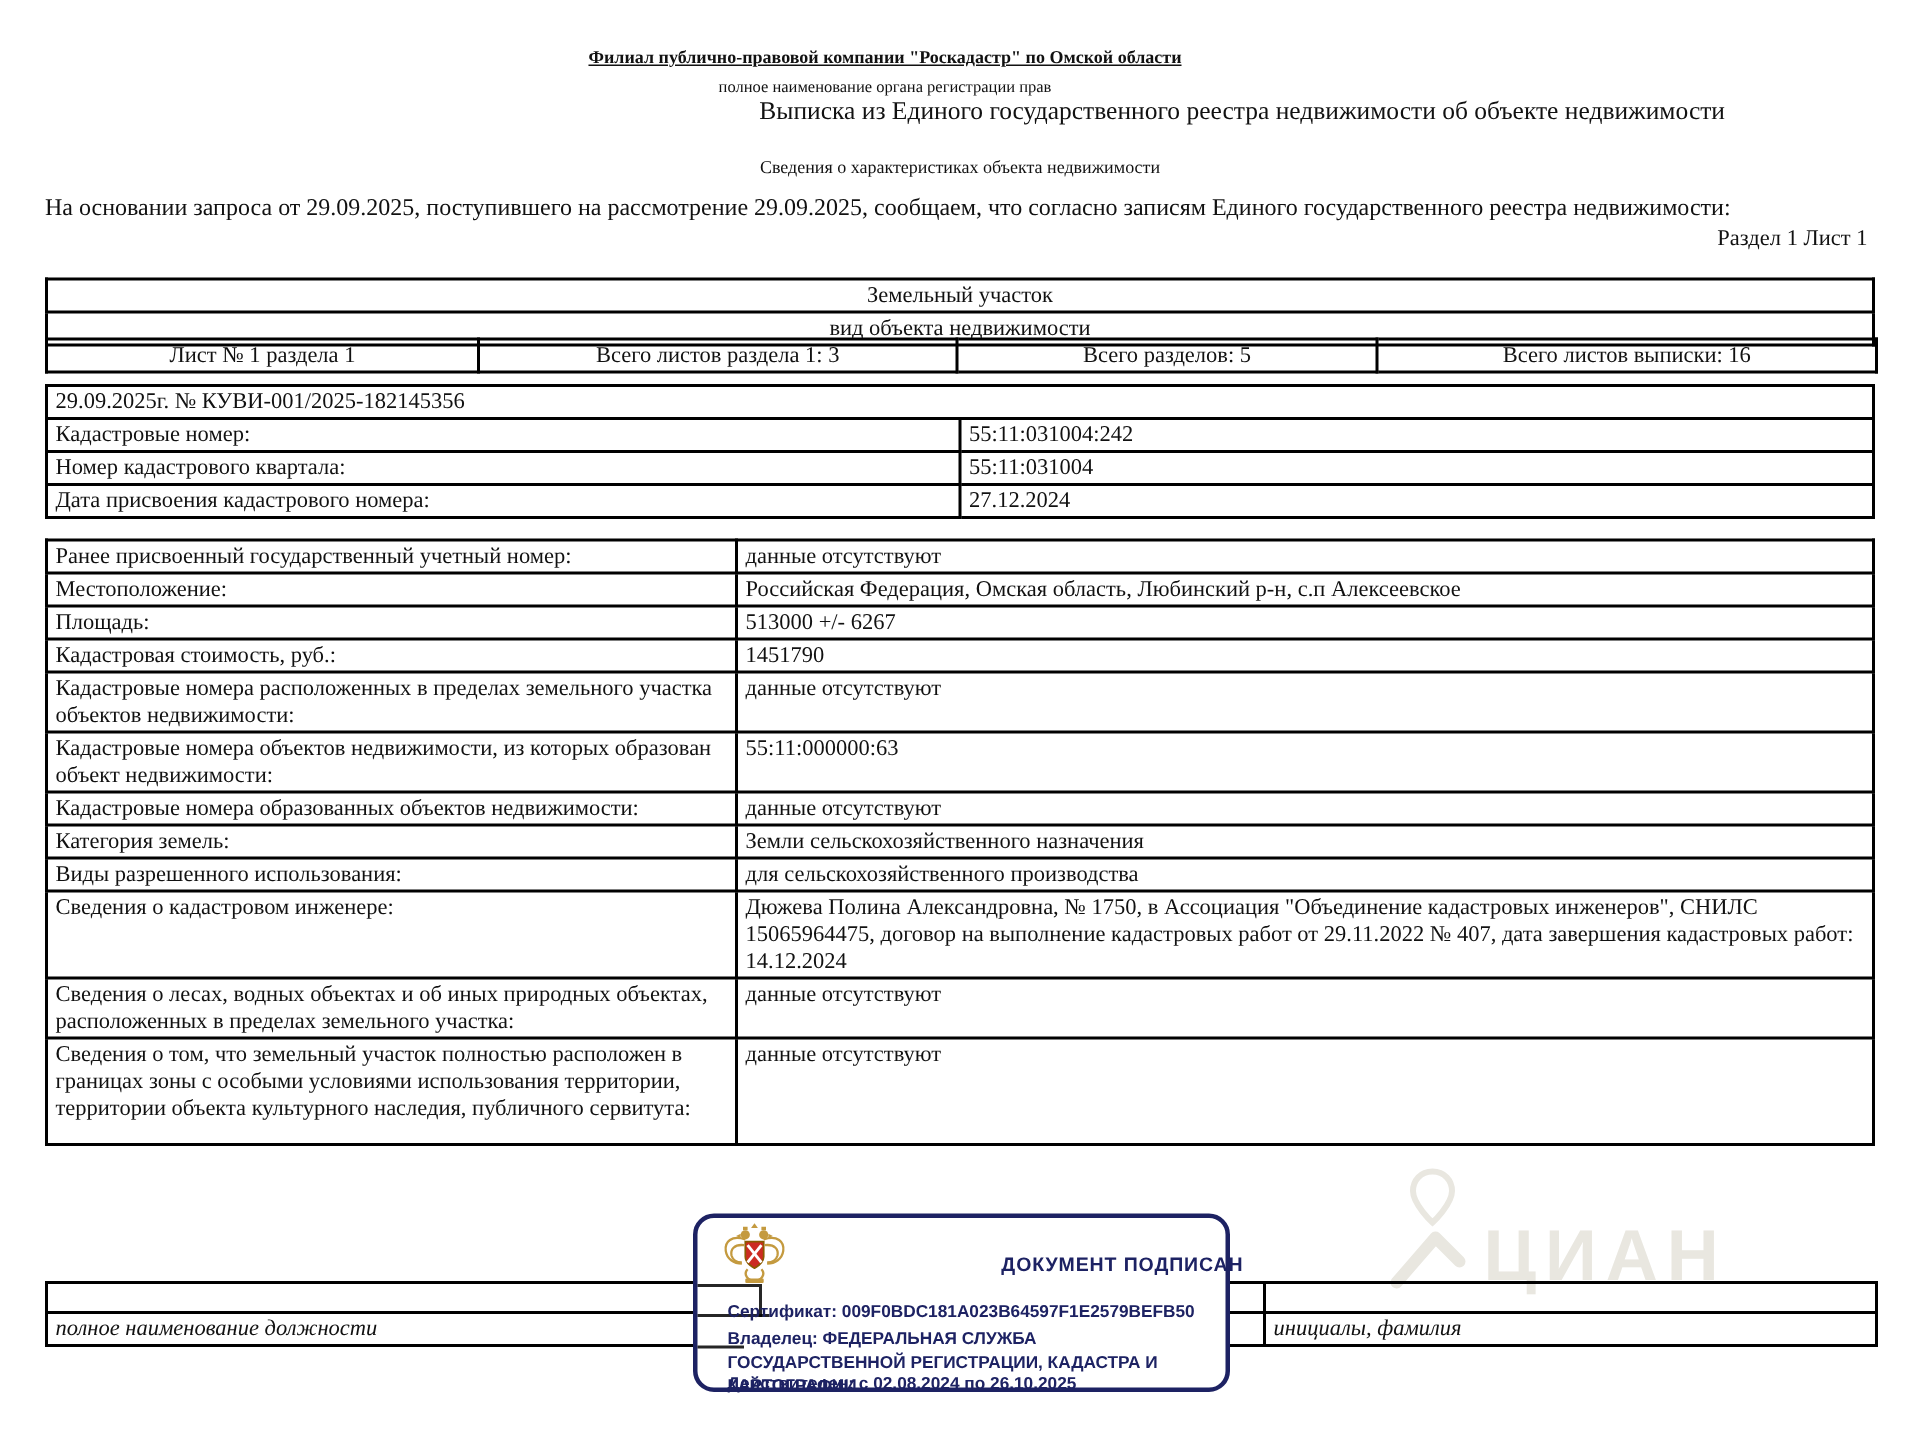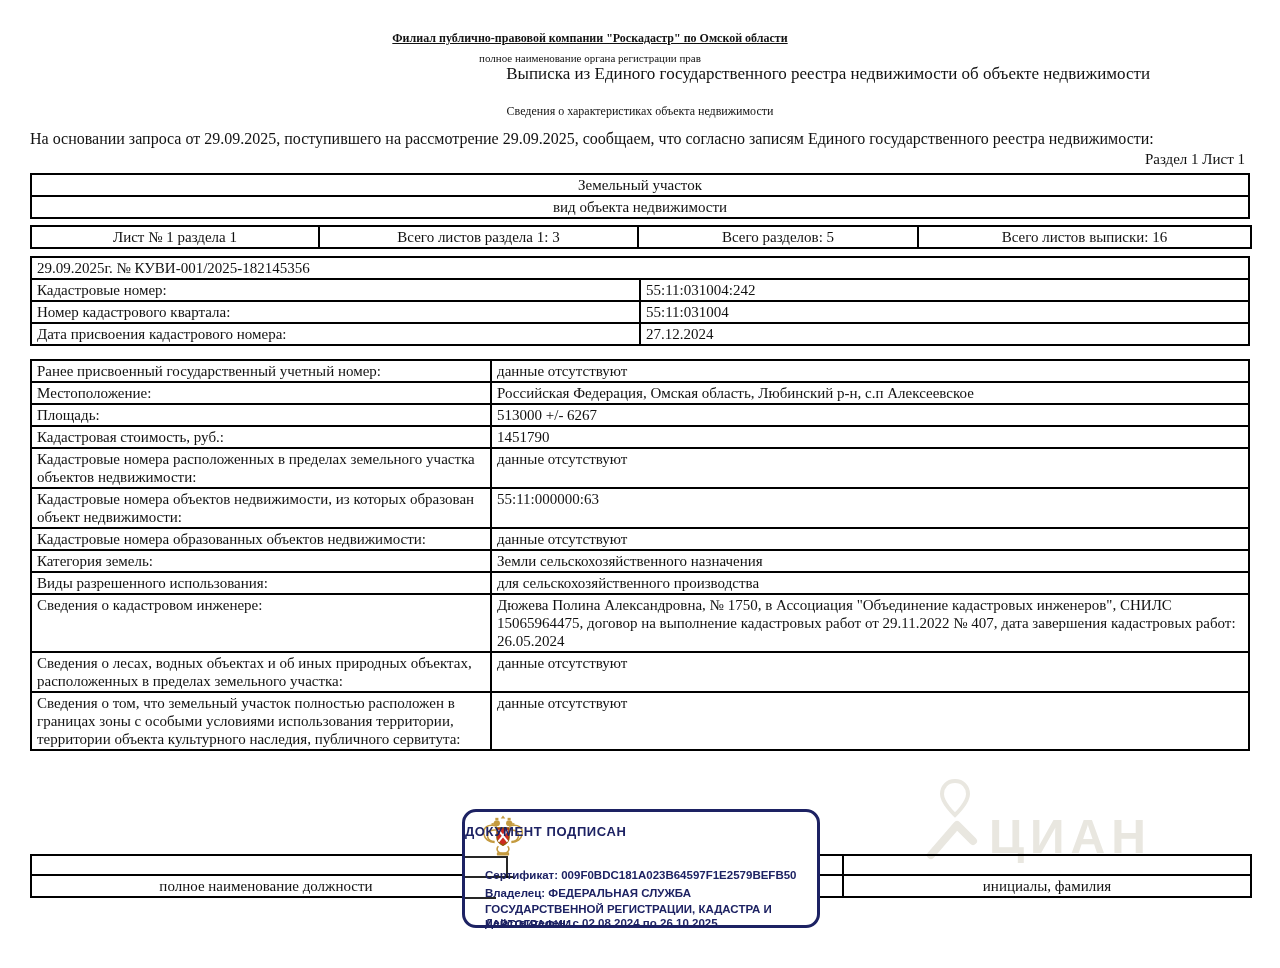--- a/index.html
+++ b/index.html
@@ -30,45 +30,45 @@
     table-layout: fixed;
   }
   table.tbl td {
     border: 2px solid #000000;
     font-size: 15px;
     line-height: 18px;
     padding: 1px 5px;
     vertical-align: top;
     overflow: hidden;
   }
-  .object-type-table { top: 173px; }
+  .object-type-table { top: 185px; }
   .object-type-table td { text-align: center; height: 21px; }
   .sheet-info-table { top: 225px; }
   .sheet-info-table td { text-align: center; height: 22px; }
   .request-table { top: 256px; }
   .request-table td.lbl, .char-table td.lbl { width: 460px; }
   .char-table { top: 359px; }
   .sig-table { top: 854px; }
-  .sig-table td { text-align: center; }
+  .sig-table td { text-align: left; font-style: italic; }
 
   .watermark { left: 925px; top: 775px; z-index: 0; }
   table.tbl, .sig-table { z-index: 1; }
 
   .stamp {
     position: absolute;
     left: 462px; top: 809px;
     width: 358px; height: 119px;
     background: #ffffff;
     border: 3px solid #1d2263;
     border-radius: 14px;
     z-index: 3;
     font-family: "Liberation Sans", sans-serif;
     color: #1d2263;
   }
-  .stamp-head { position: absolute; left: 0; width: 100%; text-align: left; font-size: 13px; font-weight: bold; letter-spacing: 0.6px; }
+  .stamp-head { position: absolute; left: 12px; width: 100%; text-align: right; font-size: 13px; font-weight: bold; letter-spacing: 0.6px; margin-top: 11px; }
   .stamp-head-1 { top: 12px; }
   .stamp-head-2 { top: 33px; }
   .stamp-small { position: absolute; left: 20px; font-size: 11.5px; font-weight: bold; line-height: 15.5px; }
   .stamp-cert { top: 56px; width: 330px; }
   .stamp-owner { top: 74px; width: 320px; }
   .stamp-validity { top: 104px; width: 330px; }
   .remnant { position: absolute; background: #000000; opacity: 0.85; }
   .remnant-h1 { left: 0; top: 44px; width: 41px; height: 2px; }
   .remnant-v  { left: 41px; top: 44px; width: 2px; height: 22px; }
   .remnant-h2 { left: 0; top: 64px; width: 48px; height: 2px; }
@@ -169,27 +169,27 @@
     <tr style="height:21px">
       <td class="lbl">Категория земель:</td>
       <td>Земли сельскохозяйственного назначения</td>
     </tr>
     <tr style="height:21px">
       <td class="lbl">Виды разрешенного использования:</td>
       <td>для сельскохозяйственного производства</td>
     </tr>
     <tr style="height:56px">
       <td class="lbl">Сведения о кадастровом инженере:</td>
-      <td>Дюжева Полина Александровна, № 1750, в Ассоциация "Объединение кадастровых инженеров", СНИЛС 15065964475, договор на выполнение кадастровых работ от 29.11.2022 № 407, дата завершения кадастровых работ: 26.05.2024</td>
+      <td>Дюжева Полина Александровна, № 1750, в Ассоциация "Объединение кадастровых инженеров", СНИЛС 15065964475, договор на выполнение кадастровых работ от 29.11.2022 № 407, дата завершения кадастровых работ: 14.12.2024</td>
     </tr>
     <tr style="height:37px">
       <td class="lbl">Сведения о лесах, водных объектах и об иных природных объектах, расположенных в пределах земельного участка:</td>
       <td>данные отсутствуют</td>
     </tr>
-    <tr style="height:58px">
+    <tr style="height:71px">
       <td class="lbl">Сведения о том, что земельный участок полностью расположен в границах зоны с особыми условиями использования территории, территории объекта культурного наследия, публичного сервитута:</td>
       <td>данные отсутствуют</td>
     </tr>
   </tbody>
     </table>
 
   <table class="tbl sig-table">
     <tbody>
         <tr style="height:20px">
       <td style="width:470px"></td>

